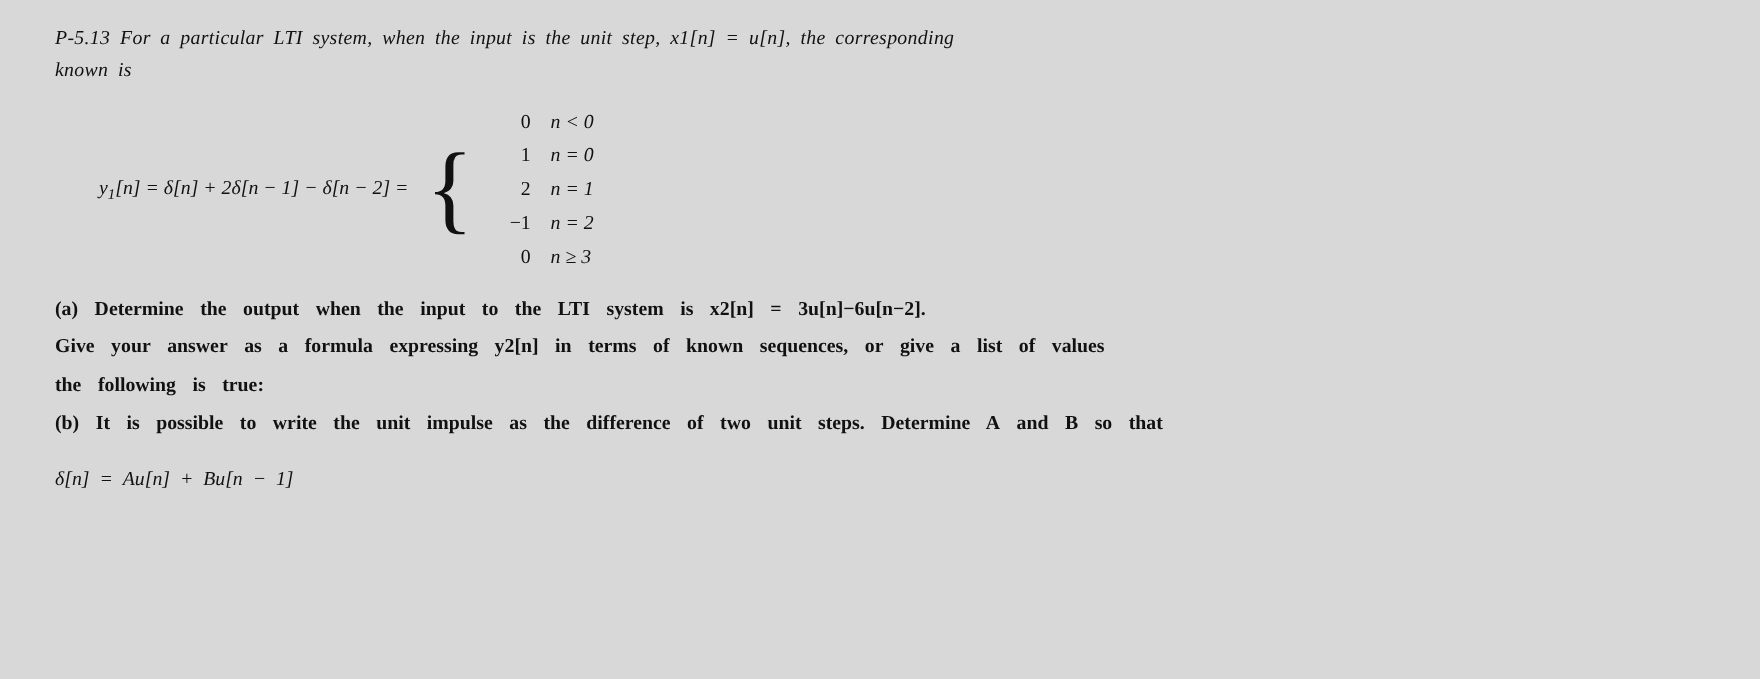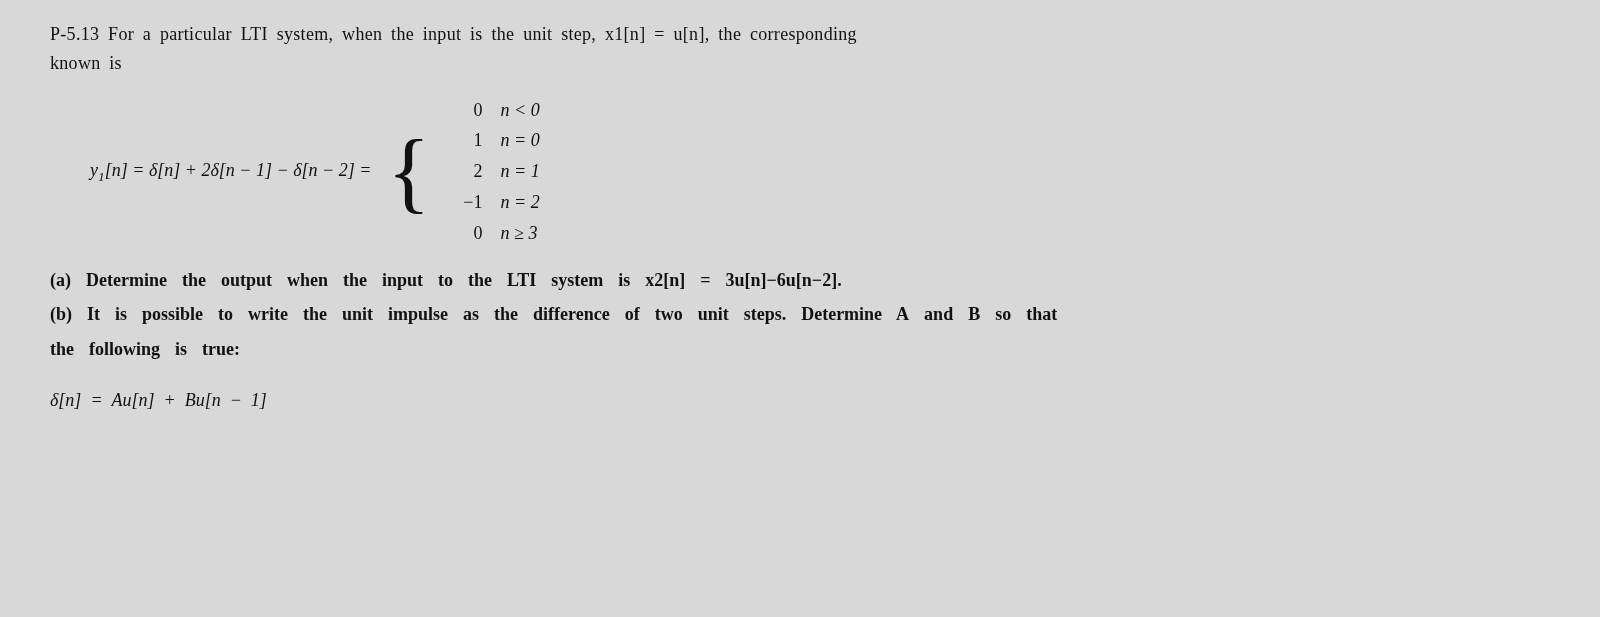--- a/index.html
+++ b/index.html
@@ -25,20 +25,21 @@
     .content {
       max-width: 1500px;
       width: 100%;
     }
 
     .intro-text {
       text-align: justify;
       margin-bottom: 12px;
       word-spacing: 4px;
       letter-spacing: 0.3px;
+      font-style: italic;
     }
 
     .equation-block {
       display: flex;
       align-items: center;
       margin: 18px 0 18px 40px;
     }
 
     .eq-left {
       font-style: italic;
@@ -127,25 +128,28 @@
         <span class="cond"><i>n</i> ≥ 3</span>
       </div>
     </div>
   </div>
 
   <div class="part-text">
     <span>
       (a)&nbsp; Determine&nbsp; the&nbsp; output&nbsp; when&nbsp; the&nbsp; input&nbsp; to&nbsp; the&nbsp; LTI&nbsp; system&nbsp; is&nbsp; x2[n]&nbsp; =&nbsp; 3u[n]−6u[n−2].
     </span>
   </div>
+  <div class="part-text">
+    Give&nbsp; your&nbsp; answer&nbsp; as&nbsp; a&nbsp; formula&nbsp; expressing&nbsp; y2[n]&nbsp; in&nbsp; terms&nbsp; of&nbsp; known&nbsp; sequences,&nbsp; or&nbsp; give&nbsp; a&nbsp; list&nbsp; of&nbsp; values
+  </div>
 
   <div class="part-text">
-    (b)&nbsp; It&nbsp; is&nbsp; possible&nbsp; to&nbsp; write&nbsp; the&nbsp; unit&nbsp; impulse&nbsp; as&nbsp; the&nbsp; difference&nbsp; of&nbsp; two&nbsp; unit&nbsp; steps.&nbsp; Determine&nbsp; A&nbsp; and&nbsp; B&nbsp; so&nbsp; that
+    the&nbsp; following&nbsp; is&nbsp; true:
   </div>
   <div class="part-text">
-    the&nbsp; following&nbsp; is&nbsp; true:
+    (b)&nbsp; It&nbsp; is&nbsp; possible&nbsp; to&nbsp; write&nbsp; the&nbsp; unit&nbsp; impulse&nbsp; as&nbsp; the&nbsp; difference&nbsp; of&nbsp; two&nbsp; unit&nbsp; steps.&nbsp; Determine&nbsp; A&nbsp; and&nbsp; B&nbsp; so&nbsp; that
   </div>
   <div class="delta-eq">
     δ[n]&nbsp; =&nbsp; Au[n]&nbsp; +&nbsp; Bu[n&nbsp; −&nbsp; 1]
   </div>
 
 
 </div>
 
 </body></html>

